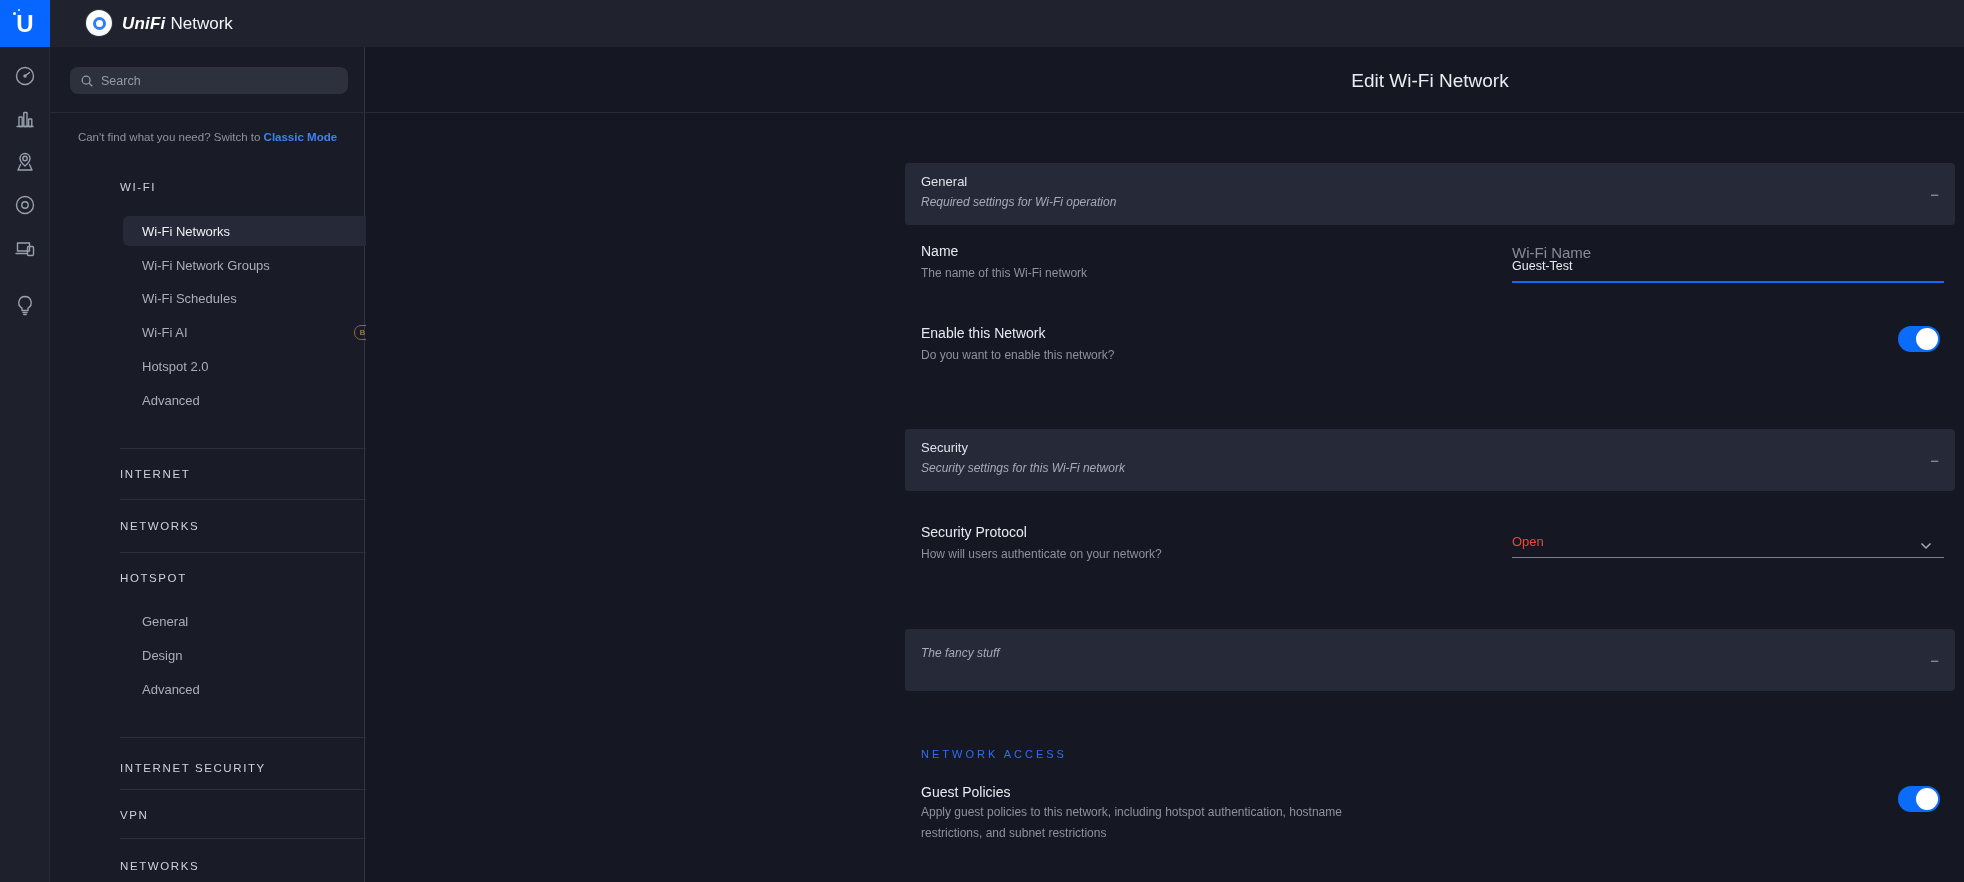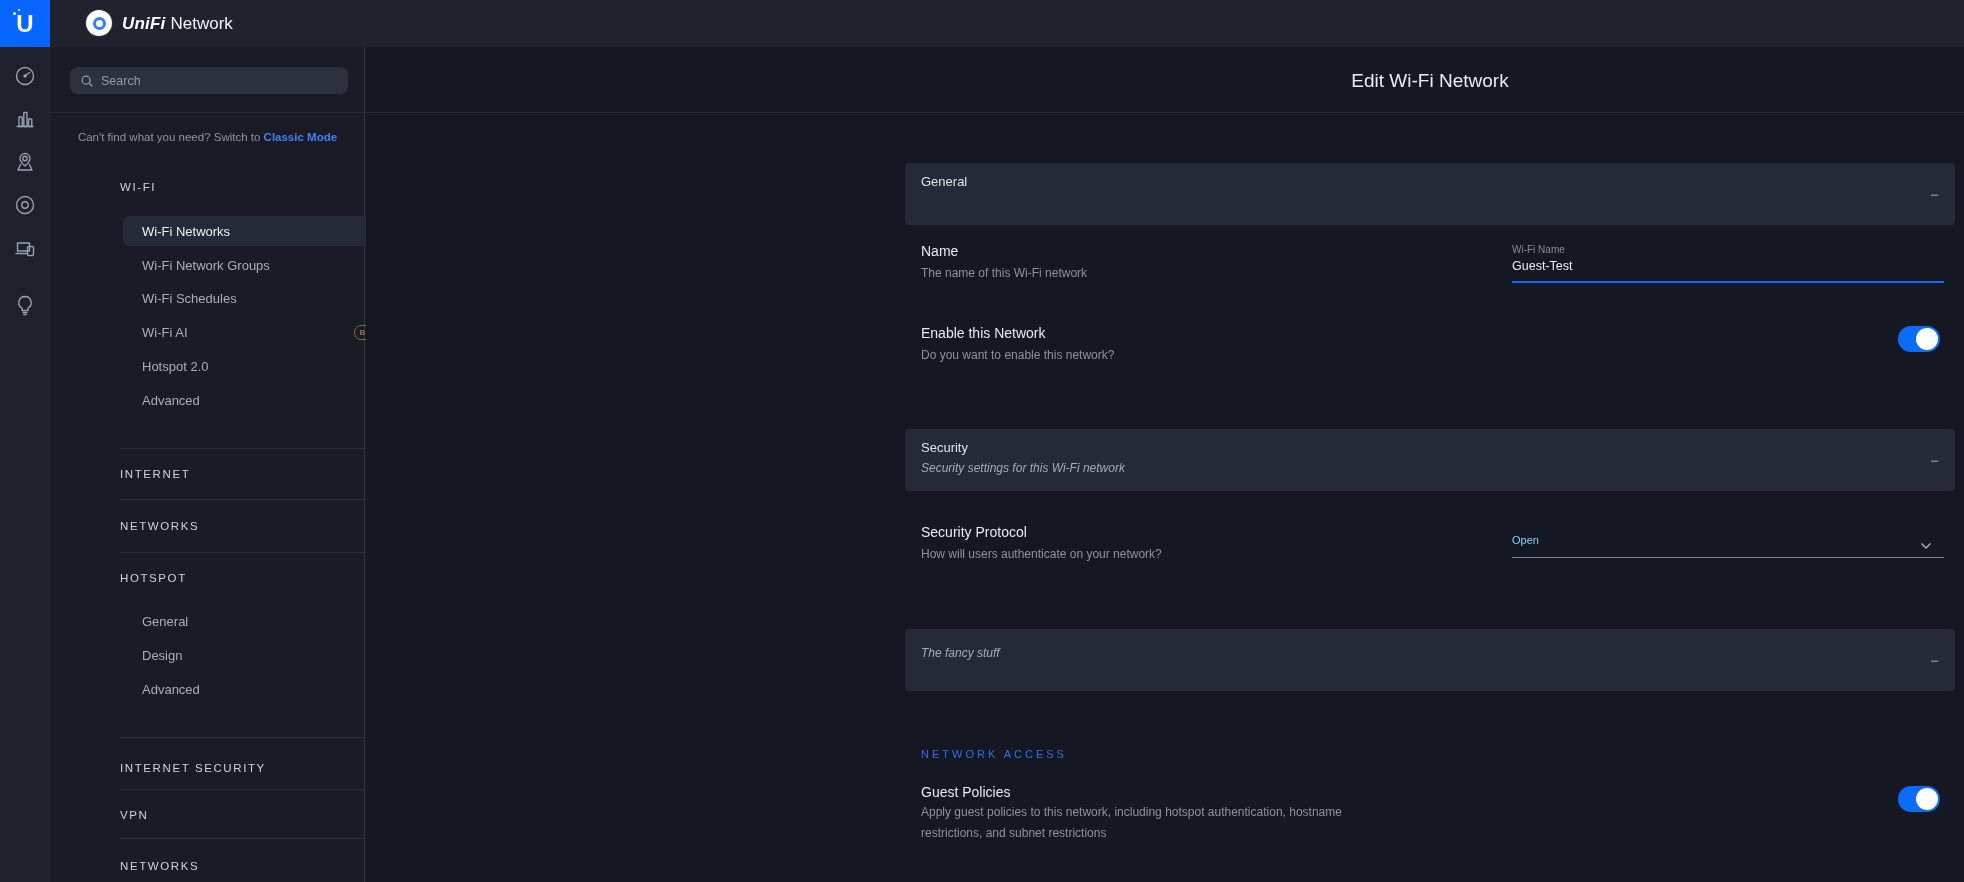--- a/index.html
+++ b/index.html
@@ -58,26 +58,26 @@
   .box { position:absolute; left:905px; width:1050px; height:62px; background:#262a38; border-radius:4px;
          padding:11px 16px 0 16px; }
   .box-title { color:#e0e3ea; font-size:13px; }
   .box-sub { color:#a7abb7; font-size:12px; font-style:italic; margin-top:6px; }
   .box-collapse { position:absolute; right:16px; top:50%; transform:translateY(-50%);
                   color:#9aa0ac; font-size:15px; cursor:pointer; }
 
   .row-title { position:absolute; left:921px; color:#e7eaf0; font-size:14px; }
   .row-desc  { position:absolute; left:921px; color:#8d92a0; font-size:12px; line-height:21px; }
 
-  .fld-label { position:absolute; left:1512px; color:#878c99; font-size:10px; }
+  .fld-label { position:absolute; left:1512px; color:#878c99; font-size:15px; }
   .fld-input { position:absolute; left:1512px; width:432px; background:transparent; border:none; outline:none;
                color:#e8ebf1; font-size:12.5px; font-family:"Liberation Sans",sans-serif; padding:0; }
   .underline-blue { position:absolute; left:1512px; width:432px; height:2px; background:#0f6bf7; }
   .underline-gray { position:absolute; left:1512px; width:432px; height:1px; background:#7b8090; }
-  .dd-value { position:absolute; left:1512px; color:#7dd3fc; font-size:11px; cursor:pointer; }
+  .dd-value { position:absolute; left:1512px; color:#ef4444; font-size:13px; cursor:pointer; }
   .dd-chev { position:absolute; left:1920px; }
   .dd-chev svg { stroke:#a7acb8; fill:none; stroke-width:1.5; }
 
   .switch { position:absolute; left:1898px; width:42px; height:26px; border-radius:13px;
             background:#0b6cf9; cursor:pointer; }
   .switch .knob { position:absolute; right:2px; top:2px; width:22px; height:22px; border-radius:50%; background:#fff; }
 
   #net-access { left:921px; top:748px; color:#2e6ff2; font-size:11px; letter-spacing:3px; font-weight:500; }
 </style>
 </head>
@@ -221,20 +221,21 @@
       <span class="nav-toggle">+</span>
     </div>
   </div>
 
   <div id="main" class="abs"></div>
   <div id="page-title" class="abs">Edit Wi-Fi Network</div>
   <div id="hdr-divider" class="abs"></div>
 
   <div class="box" style="top:163px">
     <div class="box-title">General</div>
+    <div class="box-sub">Required settings for Wi-Fi operation</div>
     <div class="box-collapse">−</div>
   </div>
 
   <div class="row-title abs" style="top:243px">Name</div>
   <div class="row-desc abs" style="top:263px">The name of this Wi-Fi network</div>
   <div class="fld-label abs" style="top:244px">Wi-Fi Name</div>
   <input class="fld-input abs" style="top: 259px;" value="Guest-Test">
   <div class="underline-blue abs" style="top:281px"></div>
 
   <div class="row-title abs" style="top:325px">Enable this Network</div>

